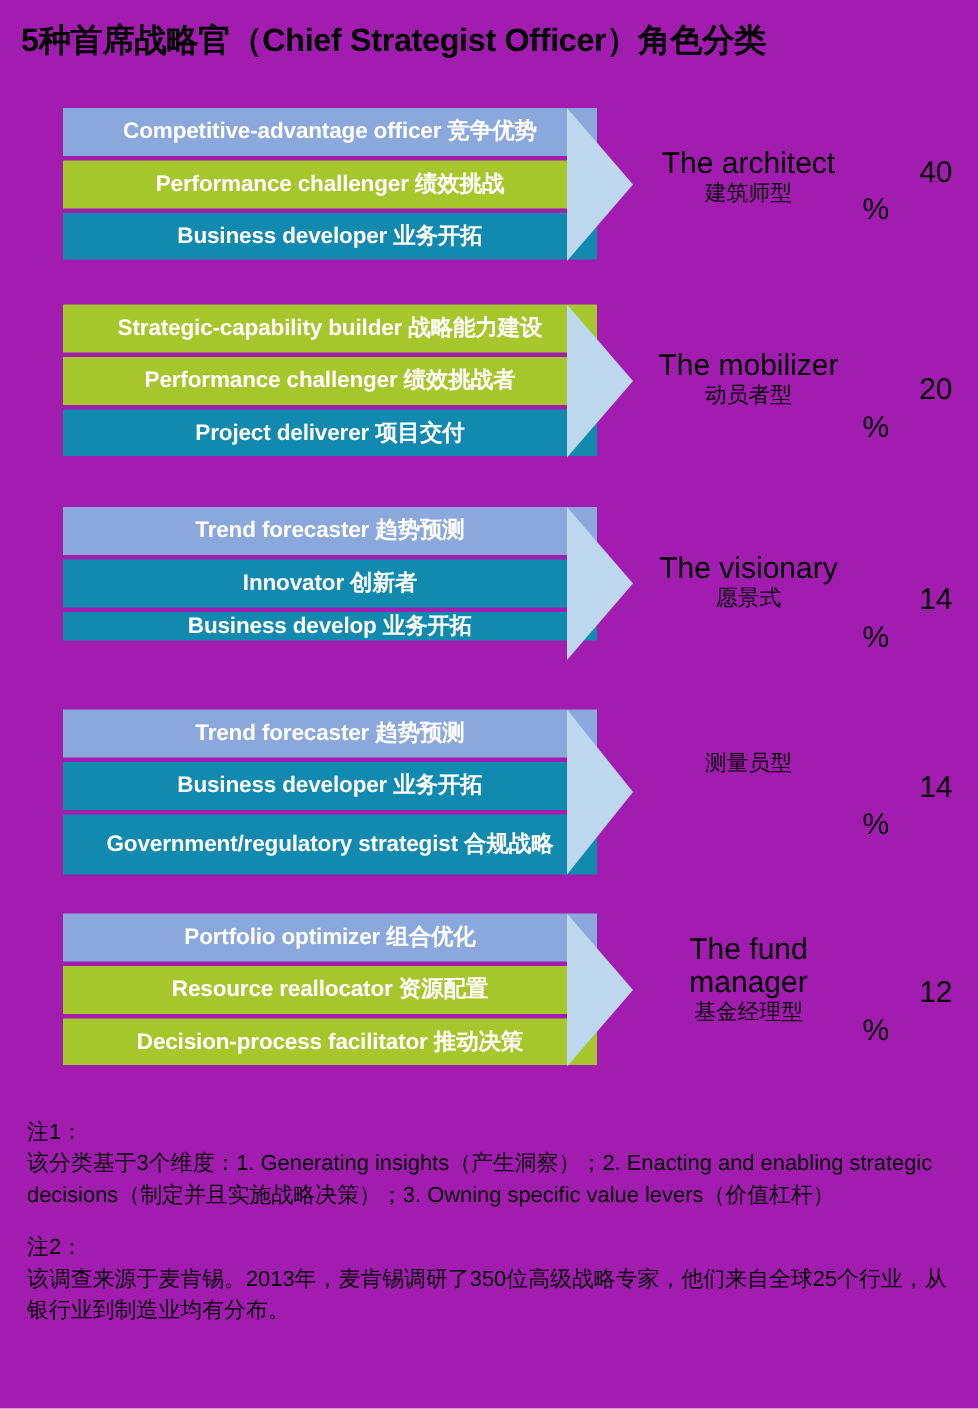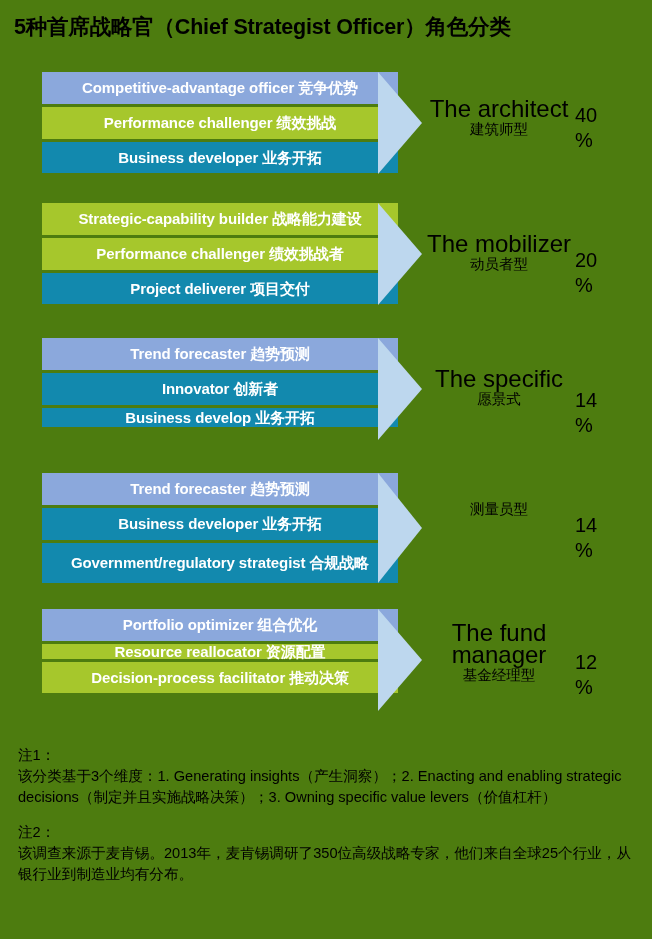--- a/index.html
+++ b/index.html
@@ -7,21 +7,21 @@
     width: 652px;
     height: 939px;
     background: #ffffff;
     font-family: "Liberation Sans", "DejaVu Sans", sans-serif;
     overflow: hidden;
   }
   #page {
     position: relative;
     width: 652px;
     height: 939px;
-    background: #4d7c0f;
+    background: #a21caf;
   }
 
   
   .title {
     position: absolute;
     left: 14px;
     top: 10px;
     width: 626px;
     height: 34px;
     font-size: 21.5px;
@@ -78,41 +78,42 @@
 
   
   .role {
     position: absolute;
     left: 424px;
     width: 150px;
     text-align: center;
     color: #000000;
   }
   .role-en {
-    font-size: 24px;
+    font-size: 20px;
     line-height: 22px;
     white-space: nowrap;
   }
   .role-en.wrap { white-space: normal; }
   .role-cn {
     font-size: 14.5px;
     line-height: 19px;
   }
 
   
   .pct {
     position: absolute;
     left: 575px;
     width: 60px;
     text-align: left;
     color: #000000;
   }
   .pct-num {
     font-size: 20px;
     line-height: 25px;
+    text-align: right;
   }
   .pct-sym {
     font-size: 20px;
     line-height: 25px;
   }
 
   
   .note {
     position: absolute;
     left: 18px;
@@ -177,21 +178,21 @@
           <div class="bar" style="height: 40px; background: rgb(18, 137, 174);">Government/regulatory strategist 合规战略</div>
         </div>
         <div class="arrow">
           <div class="arrow-tri" style="border-top-width: 55px; border-bottom-width: 55px; border-left-color: rgb(189, 215, 238);"></div>
         </div>
       </div>
       <div class="group" style="top: 609px;">
         <div class="bars">
           <div class="bar" style="height: 32px; background: rgb(139, 168, 220);">Portfolio optimizer 组合优化</div>
           <div class="bar-gap"></div>
-          <div class="bar" style="height: 15px; background: rgb(166, 199, 44);">Resource reallocator 资源配置</div>
+          <div class="bar" style="height: 32px; background: rgb(166, 199, 44);">Resource reallocator 资源配置</div>
           <div class="bar-gap"></div>
           <div class="bar" style="height: 31px; background: rgb(166, 199, 44);">Decision-process facilitator 推动决策</div>
         </div>
         <div class="arrow">
           <div class="arrow-tri" style="border-top-width: 51px; border-bottom-width: 51px; border-left-color: rgb(189, 215, 238);"></div>
         </div>
       </div>
     </div>
 
   <div id="notes-container">
@@ -215,21 +216,21 @@
     </div>
     <div class="role" style="top: 233px; position: absolute;">
       <div class="role-en">The mobilizer</div>
       <div class="role-cn">动员者型</div>
     </div>
     <div class="pct" style="top: 248px;">
       <div class="pct-num">20</div>
       <div class="pct-sym">%</div>
     </div>
     <div class="role" style="top: 368px; position: absolute;">
-      <div class="role-en">The specific</div>
+      <div class="role-en">The visionary</div>
       <div class="role-cn">愿景式</div>
     </div>
     <div class="pct" style="top: 388px;">
       <div class="pct-num">14</div>
       <div class="pct-sym">%</div>
     </div>
     <div class="role" style="top: 500px; position: absolute;">
       <div class="role-cn">测量员型</div>
     </div>
     <div class="pct" style="top: 513px;">

